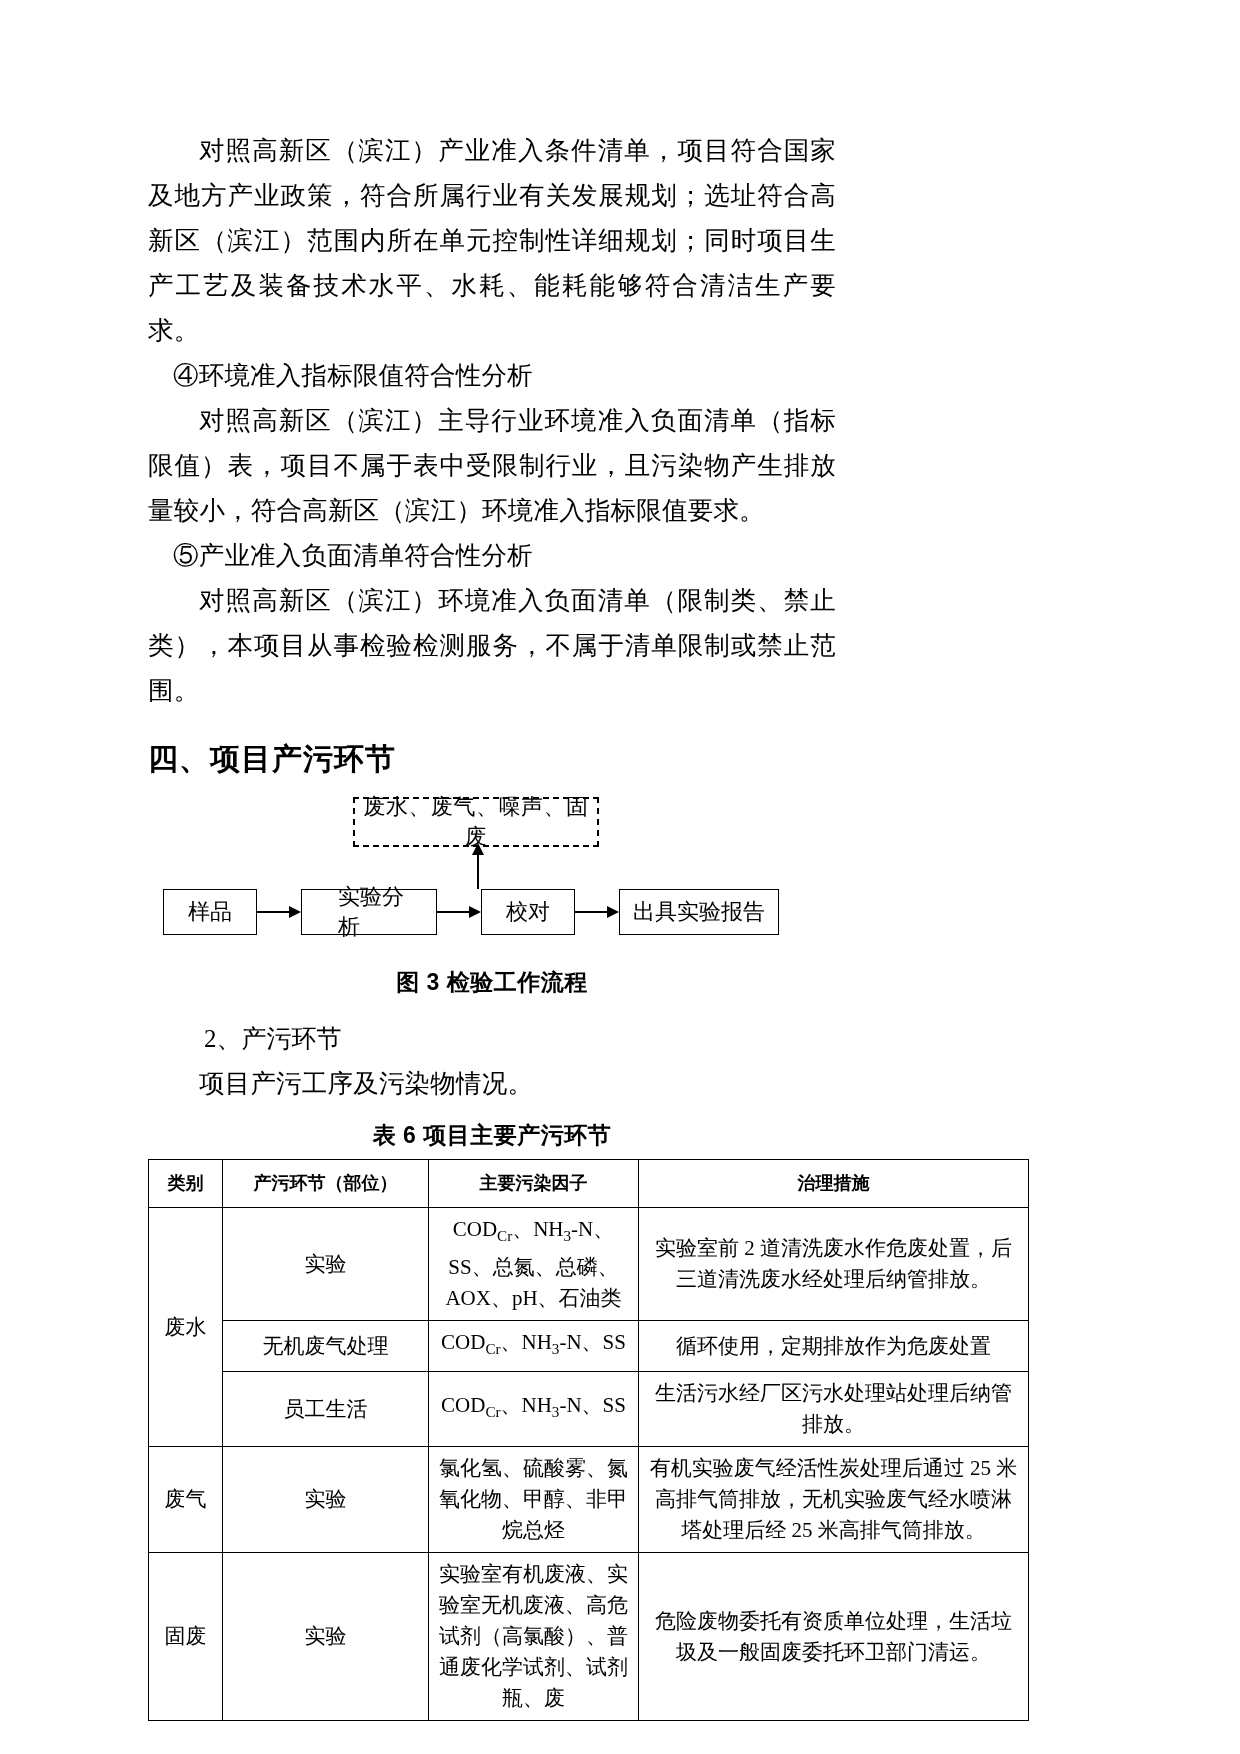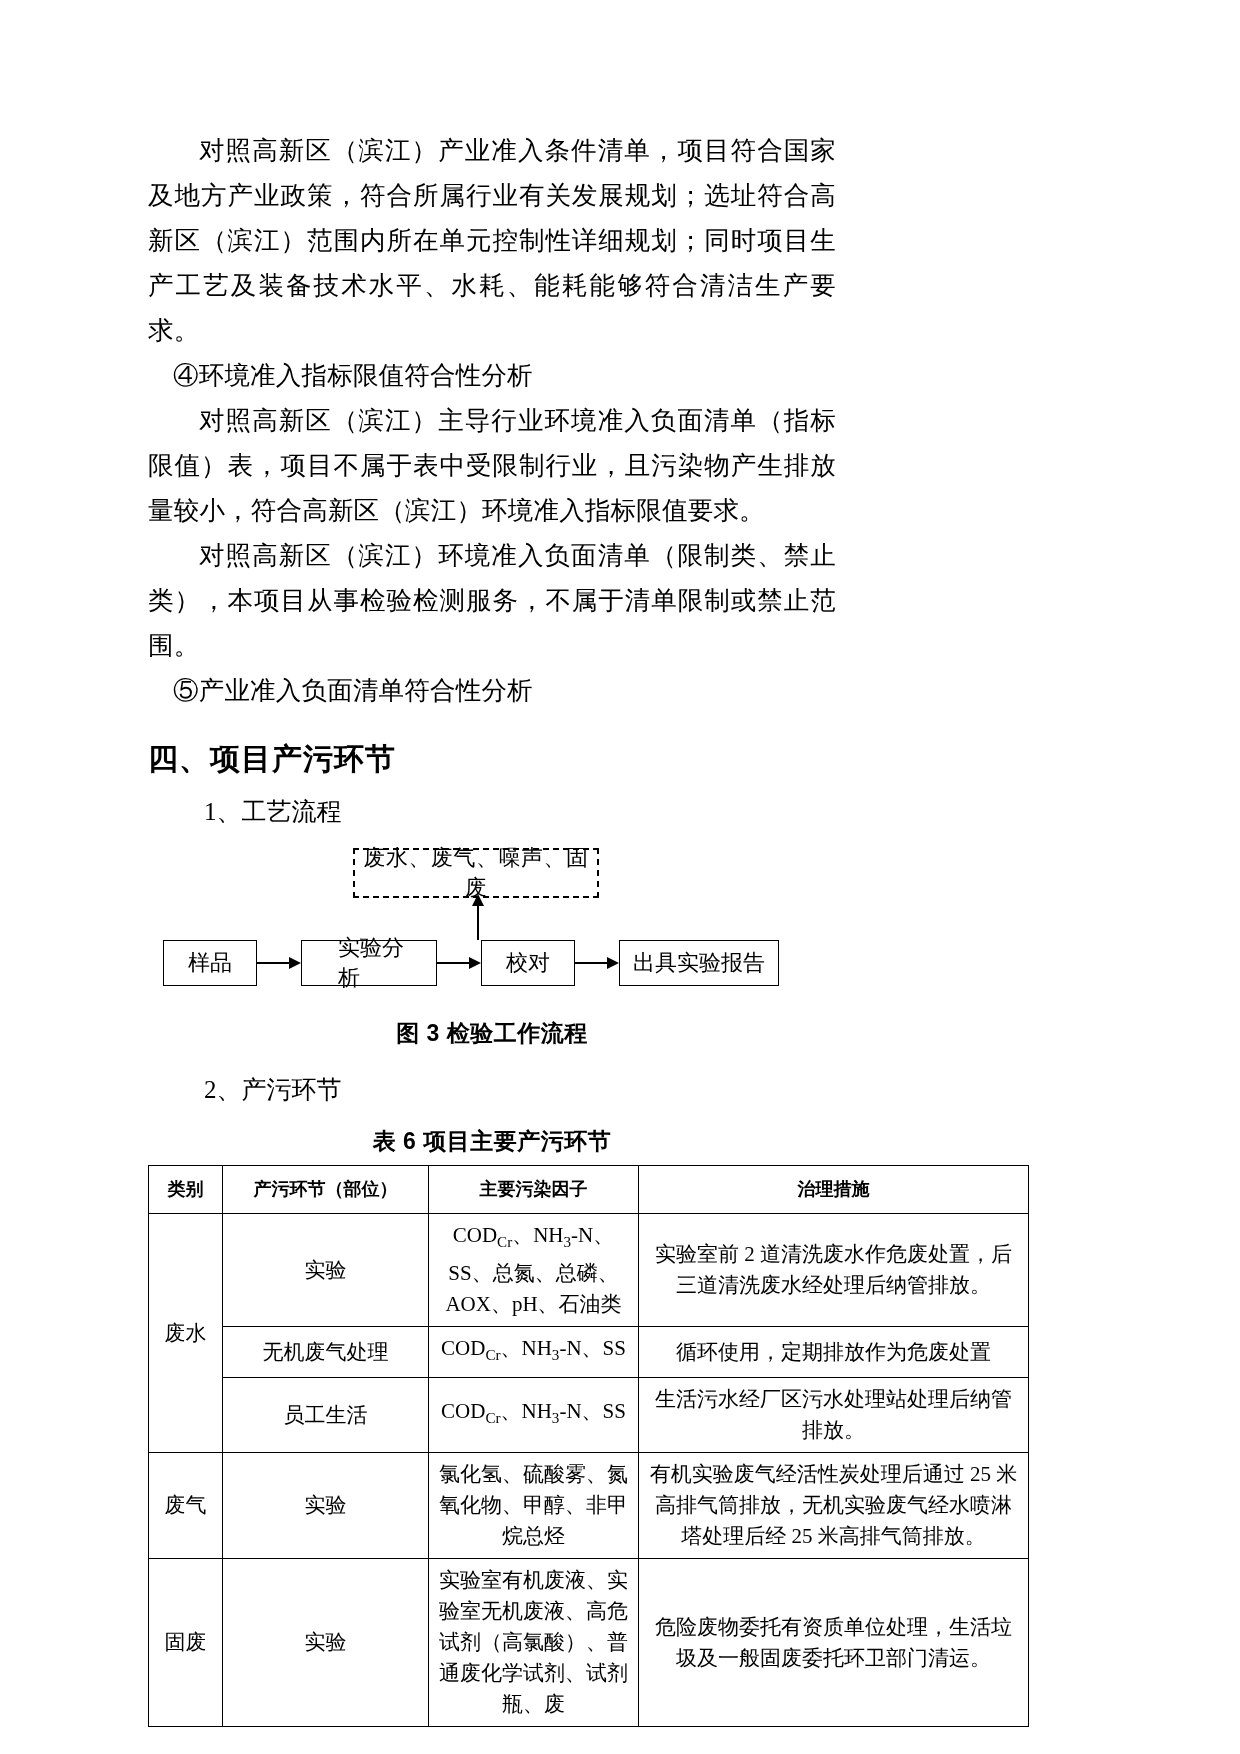--- a/index.html
+++ b/index.html
@@ -178,44 +178,44 @@
   sub { font-size: 0.72em; }
 </style>
 </head>
 <body>
 
 <div class="page">
 
   <p class="body-text indent2">对照高新区（滨江）产业准入条件清单，项目符合国家及地方产业政策，符合所属行业有关发展规划；选址符合高新区（滨江）范围内所在单元控制性详细规划；同时项目生产工艺及装备技术水平、水耗、能耗能够符合清洁生产要求。</p>
   <p class="body-text indent1">④环境准入指标限值符合性分析</p>
   <p class="body-text indent2">对照高新区（滨江）主导行业环境准入负面清单（指标限值）表，项目不属于表中受限制行业，且污染物产生排放量较小，符合高新区（滨江）环境准入指标限值要求。</p>
+  <p class="body-text indent1">⑤产业准入负面清单符合性分析</p>
   <p class="body-text indent2">对照高新区（滨江）环境准入负面清单（限制类、禁止类），本项目从事检验检测服务，不属于清单限制或禁止范围。</p>
-  <p class="body-text indent1">⑤产业准入负面清单符合性分析</p>
 
   <h2 class="section-title">四、项目产污环节</h2>
 
-  <p class="sub-head">1、工艺流程</p>
 
   <div class="flow-wrap">
     <div class="flow-dashed">废水、废气、噪声、固废</div>
     <div class="arrow-up"></div>
     <div class="flow-row">
       <div class="flow-box b1">样品</div>
       <div class="arrow-h"></div>
       <div class="flow-box b2">实验分析</div>
       <div class="arrow-h"></div>
       <div class="flow-box b3">校对</div>
       <div class="arrow-h"></div>
       <div class="flow-box b4">出具实验报告</div>
     </div>
   </div>
 
   <div class="fig-caption">图 3  检验工作流程</div>
 
   <p class="sub-head">2、产污环节</p>
+  <p class="body-text indent2">项目产污工序及污染物情况。</p>
 
   <div class="tbl-caption">表 6   项目主要产污环节</div>
 
   <table class="main-table">
     <colgroup>
       <col class="col1">
         <col class="col2">
         <col class="col3">
         <col class="col4">
     </colgroup>

